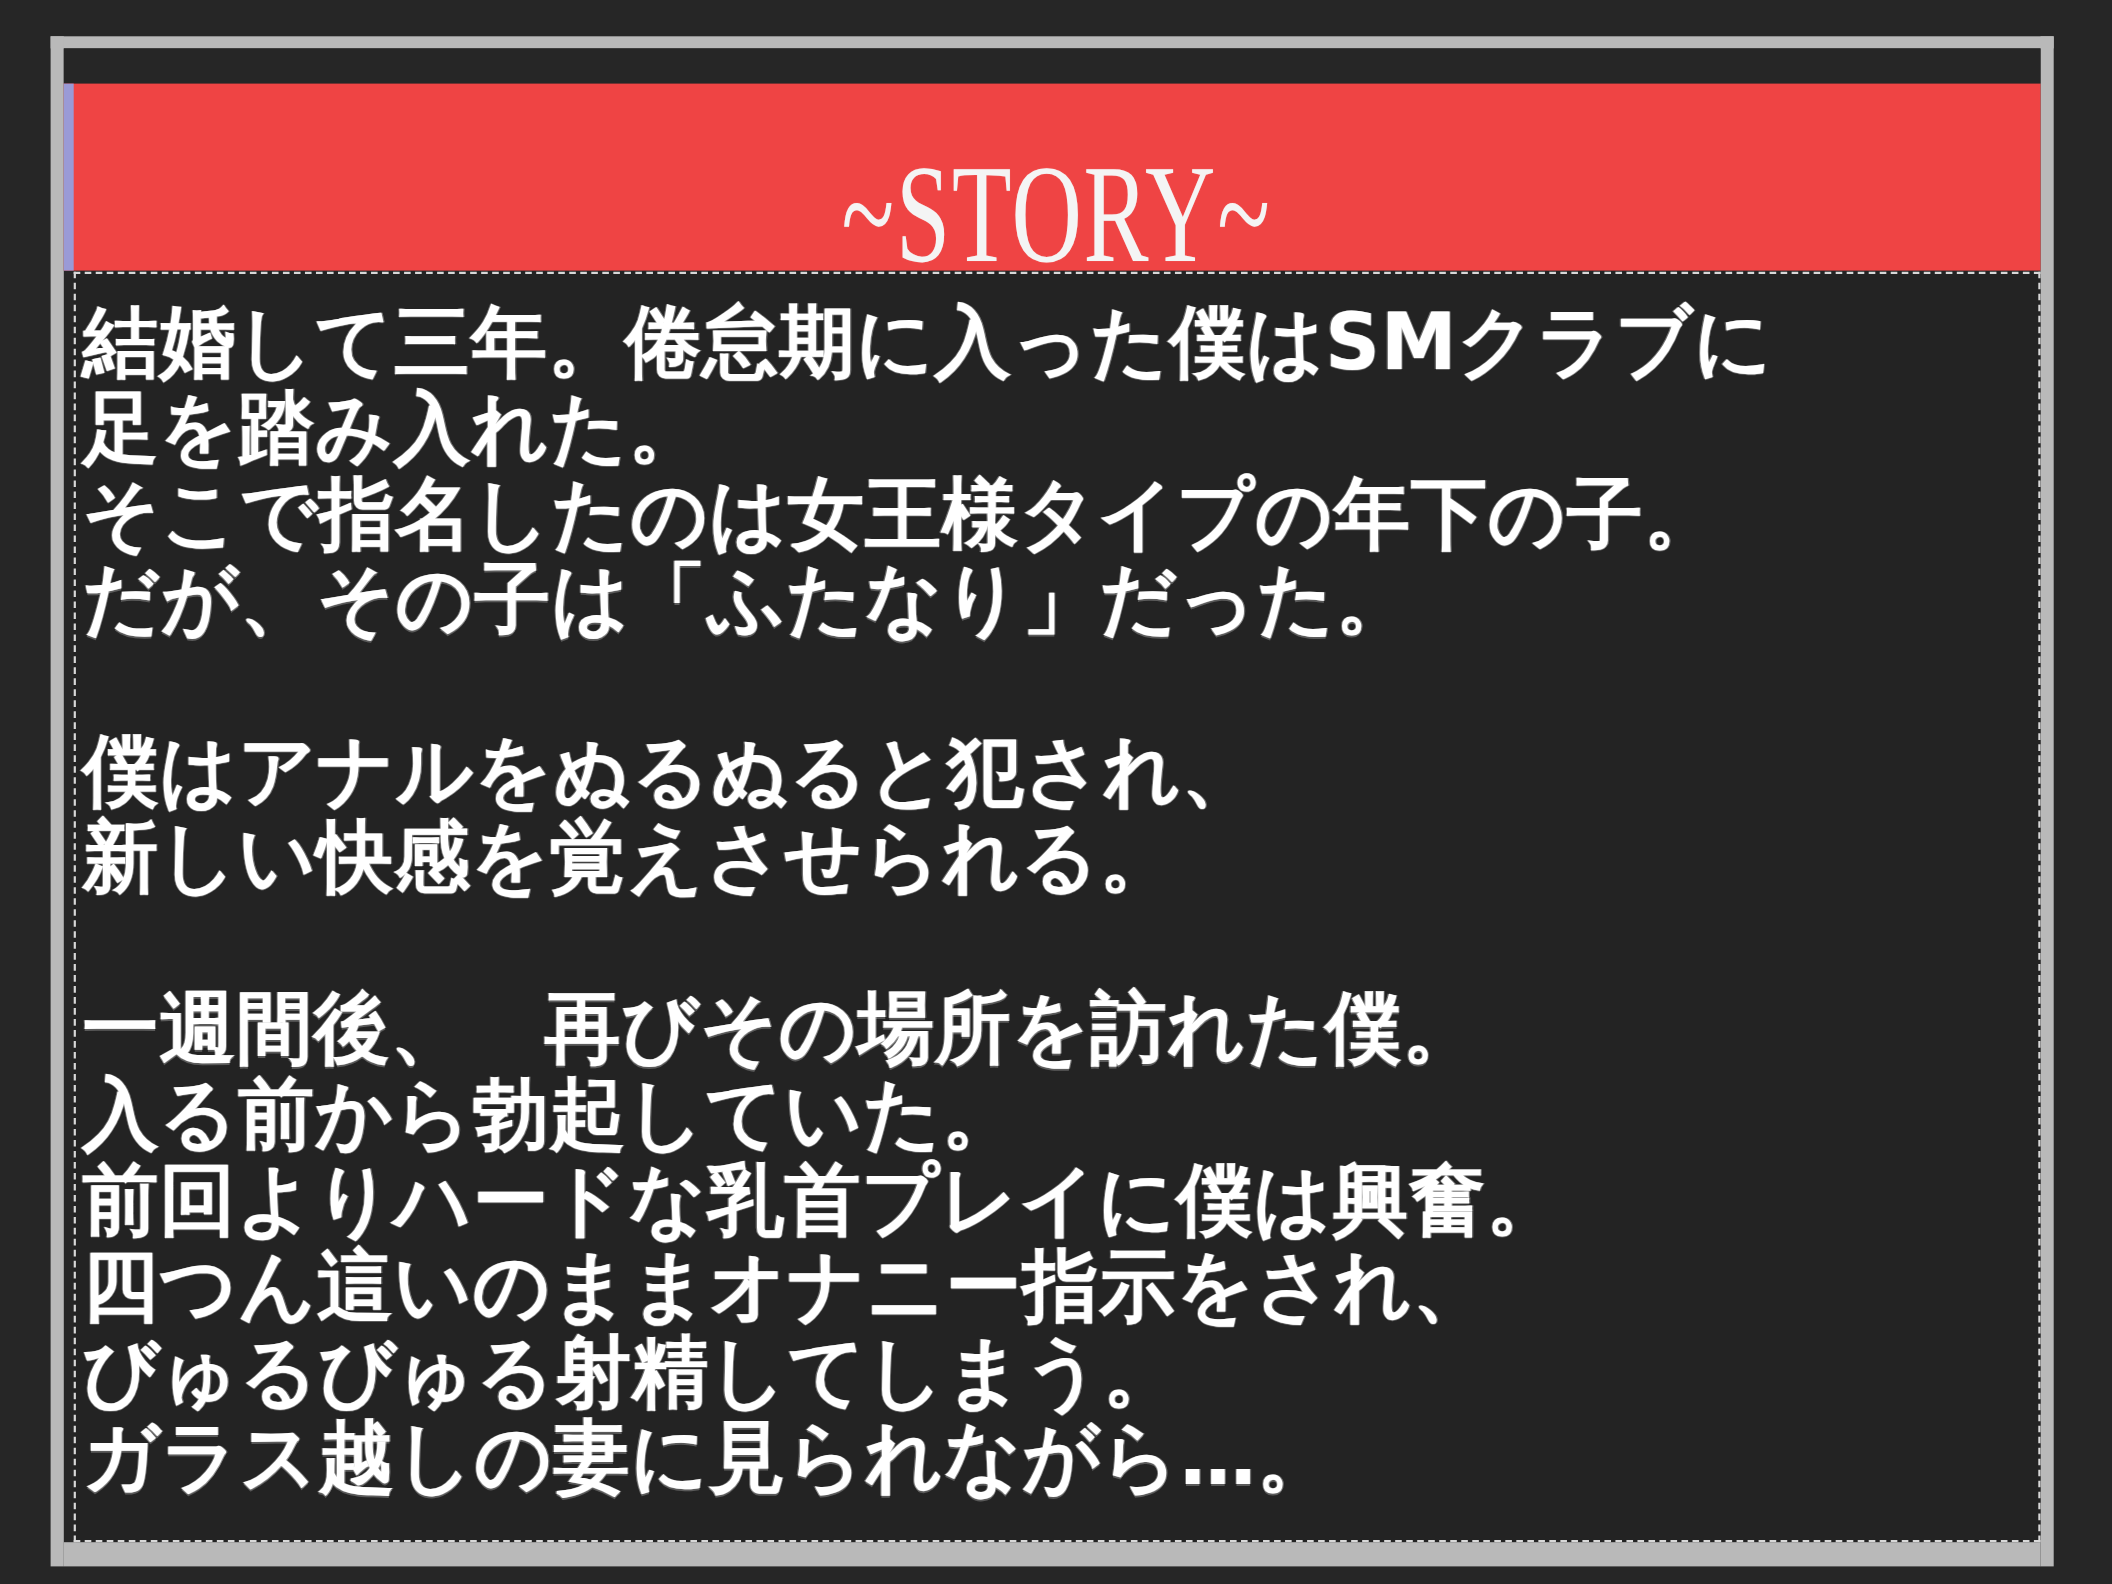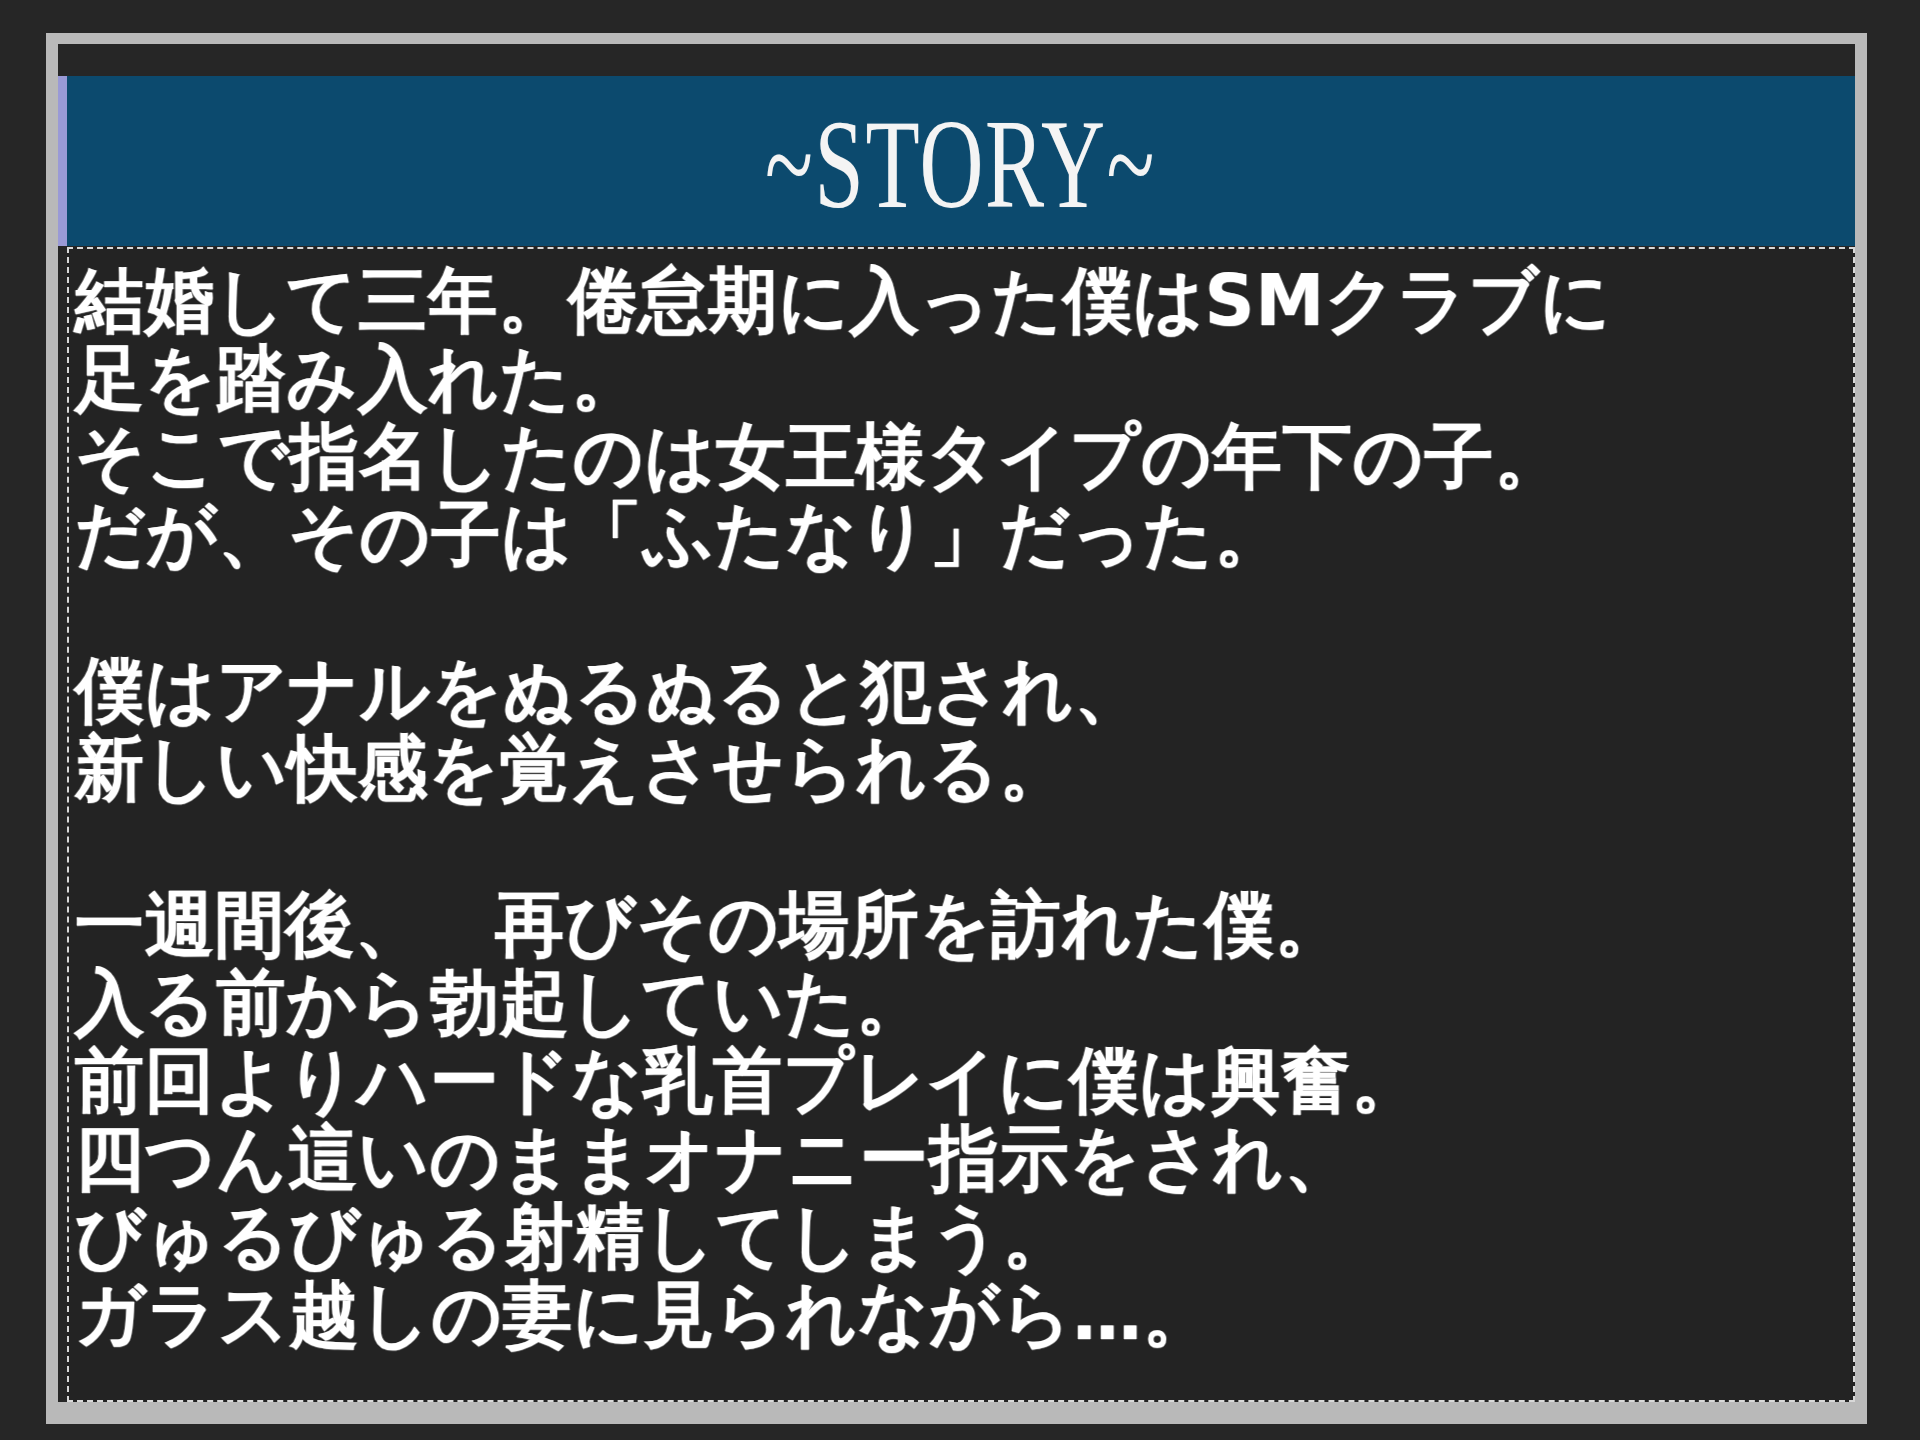--- a/index.html
+++ b/index.html
@@ -47,25 +47,25 @@
     background: #262626;
   }
 
   
   #title-band {
     position: absolute;
     left: 0;
     top: 32px;
     width: 100%;
     height: 170px;
-    background: #0c4a6e;
+    background: #ef4444;
     border-left: 9px solid #9a9ad6;
     box-sizing: border-box;
     display: flex;
-    align-items: center;
+    align-items: flex-end;
     justify-content: center;
     overflow: hidden;
   }
   #title-text {
     color: #f4f4f4;
     font-family: "Liberation Serif", "DejaVu Serif", serif;
     font-size: 108px;
     line-height: 1;
     letter-spacing: 2px;
     transform: scaleX(0.82) scaleY(1.18);
@@ -80,21 +80,21 @@
   #story-box {
     position: absolute;
     left: 9px;
     top: 203px;
     right: 0px;
     bottom: 22px;
     background: #232323;
     border: 2px dashed #d8d8d8;
     box-sizing: border-box;
     overflow: hidden;
-    padding: 10px 0 0 6px;
+    padding: 22px 0 0 6px;
   }
 
   .story-line {
     color: #ffffff;
     font-family: "DejaVu Sans", "Liberation Sans", sans-serif;
     font-size: 69px;
     line-height: 78px;
     font-weight: 700;
     white-space: pre;
     letter-spacing: 1px;

